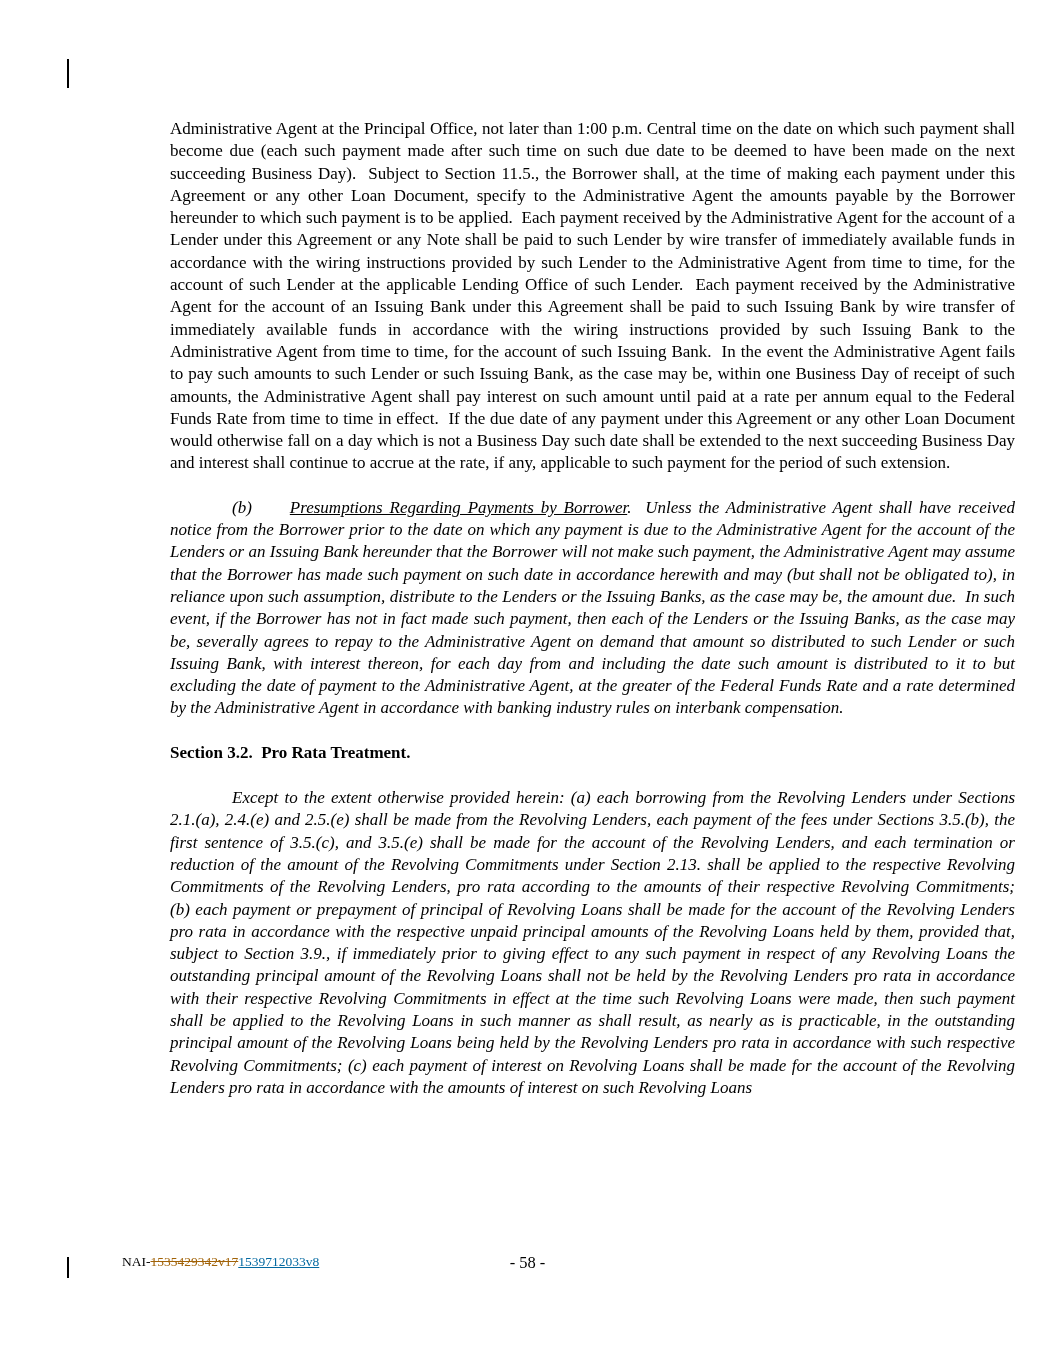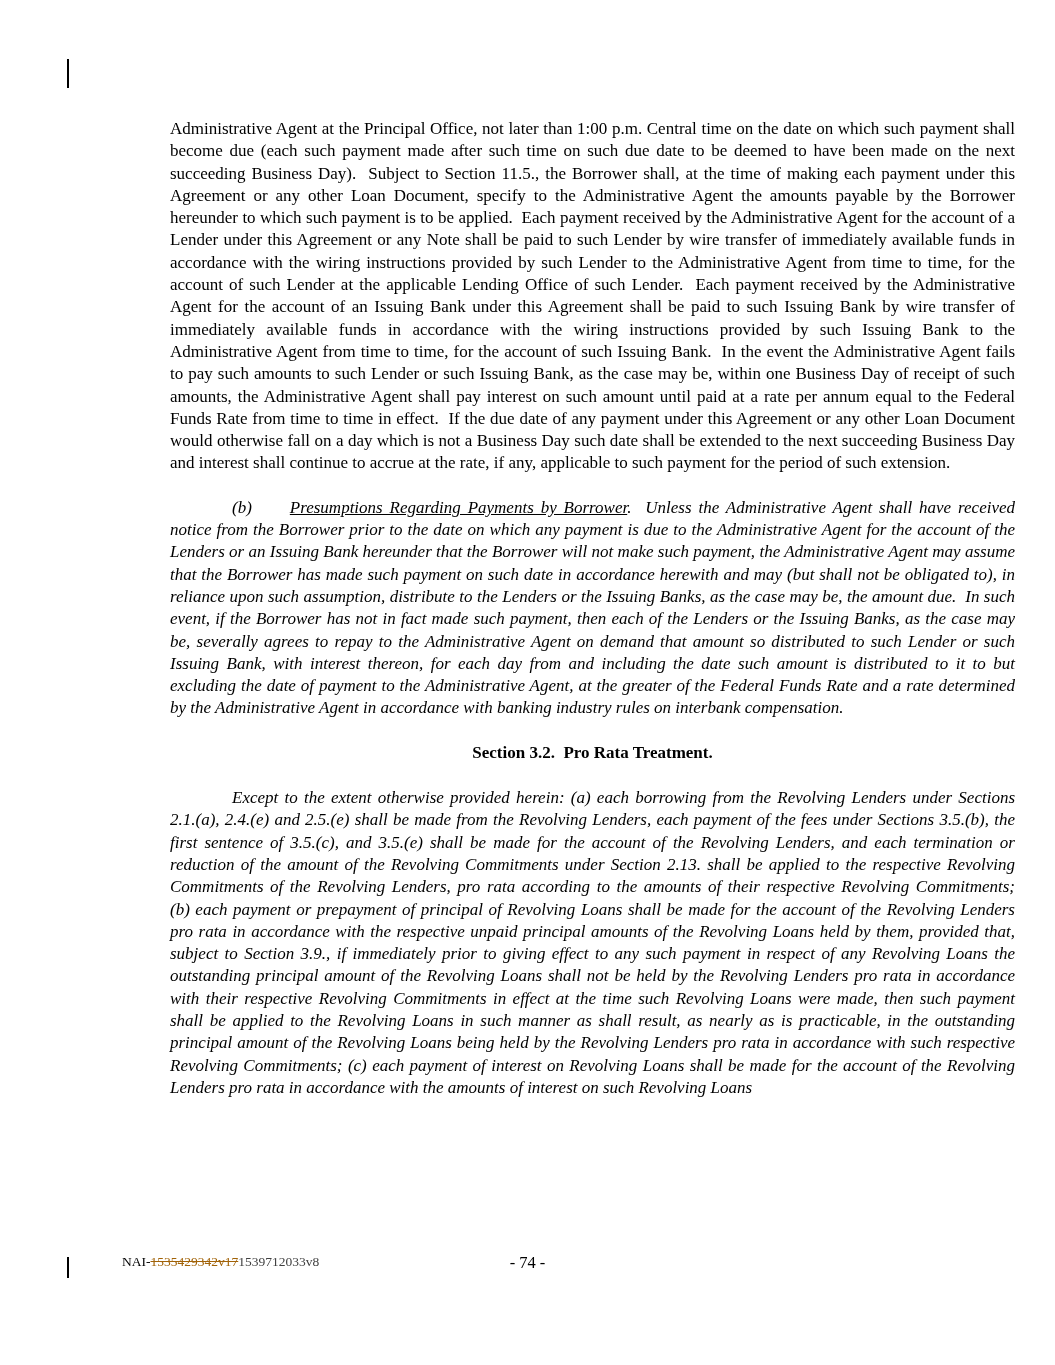--- a/index.html
+++ b/index.html
@@ -33,31 +33,31 @@
     margin:0 0 22px 0;
   }
   .para.indent { text-indent:62px;font-style:italic; }
   .tab-spacer { display:inline-block; width:38px; }
   .clause-heading-underline { text-decoration:underline; }
   .section-heading {
     font-size:17px;
     line-height:22.3px;
     font-weight:bold;
     margin:0 0 23px 0;
-    text-align:center;
+    text-align:left;
   }
   .footer-doc-id {
     position:absolute;
     left:122px; top:1253px;
     font-size:13.5px;
     line-height:18px;
     white-space:nowrap;
   }
   .doc-id-old { color:#a16207; text-decoration:line-through; }
-  .doc-id-new { color:#404040; }
+  .doc-id-new { color:#0369a1; text-decoration:underline; }
   .footer-page-number {
     position:absolute;
     left:0; top:1252px;
     width:1055px;
     text-align:center;
     font-size:16.5px;
     line-height:22px;
   }
 </style>
 </head>
@@ -74,17 +74,17 @@
     <p class="para indent"><span>(b)</span><span class="tab-spacer"></span><span class="clause-heading-underline">Presumptions Regarding Payments by Borrower</span><span>.&nbsp; Unless the Administrative Agent shall have received notice from the Borrower prior to the date on which any payment is due to the Administrative Agent for the account of the Lenders or an Issuing Bank hereunder that the Borrower will not make such payment, the Administrative Agent may assume that the Borrower has made such payment on such date in accordance herewith and may (but shall not be obligated to), in reliance upon such assumption, distribute to the Lenders or the Issuing Banks, as the case may be, the amount due.&nbsp; In such event, if the Borrower has not in fact made such payment, then each of the Lenders or the Issuing Banks, as the case may be, severally agrees to repay to the Administrative Agent on demand that amount so distributed to such Lender or such Issuing Bank, with interest thereon, for each day from and including the date such amount is distributed to it to but excluding the date of payment to the Administrative Agent, at the greater of the Federal Funds Rate and a rate determined by the Administrative Agent in accordance with banking industry rules on interbank compensation.</span></p>
 
     <h2 class="section-heading">Section 3.2.&nbsp; Pro Rata Treatment.</h2>
 
     <p class="para indent">Except to the extent otherwise provided herein: (a)&nbsp;each borrowing from the Revolving Lenders under Sections 2.1.(a), 2.4.(e) and 2.5.(e) shall be made from the Revolving Lenders, each payment of the fees under Sections 3.5.(b), the first sentence of 3.5.(c), and 3.5.(e) shall be made for the account of the Revolving Lenders, and each termination or reduction of the amount of the Revolving Commitments under Section 2.13. shall be applied to the respective Revolving Commitments of the Revolving Lenders, pro rata according to the amounts of their respective Revolving Commitments; (b)&nbsp;each payment or prepayment of principal of Revolving Loans shall be made for the account of the Revolving Lenders pro rata in accordance with the respective unpaid principal amounts of the Revolving Loans held by them, provided that, subject to Section 3.9., if immediately prior to giving effect to any such payment in respect of any Revolving Loans the outstanding principal amount of the Revolving Loans shall not be held by the Revolving Lenders pro rata in accordance with their respective Revolving Commitments in effect at the time such Revolving Loans were made, then such payment shall be applied to the Revolving Loans in such manner as shall result, as nearly as is practicable, in the outstanding principal amount of the Revolving Loans being held by the Revolving Lenders pro rata in accordance with such respective Revolving Commitments; (c)&nbsp;each payment of interest on Revolving Loans shall be made for the account of the Revolving Lenders pro rata in accordance with the amounts of interest on such Revolving Loans</p>
 
   </div>
 
   <div class="footer-doc-id"><span>NAI-</span><span class="doc-id-old">1535429342v17</span><span class="doc-id-new">1539712033v8</span></div>
 
-  <div class="footer-page-number">- 74 -</div>
+  <div class="footer-page-number">- 58 -</div>
 
   <div class="change-bar bottom"></div>
 
 </div>
 
 </body></html>

